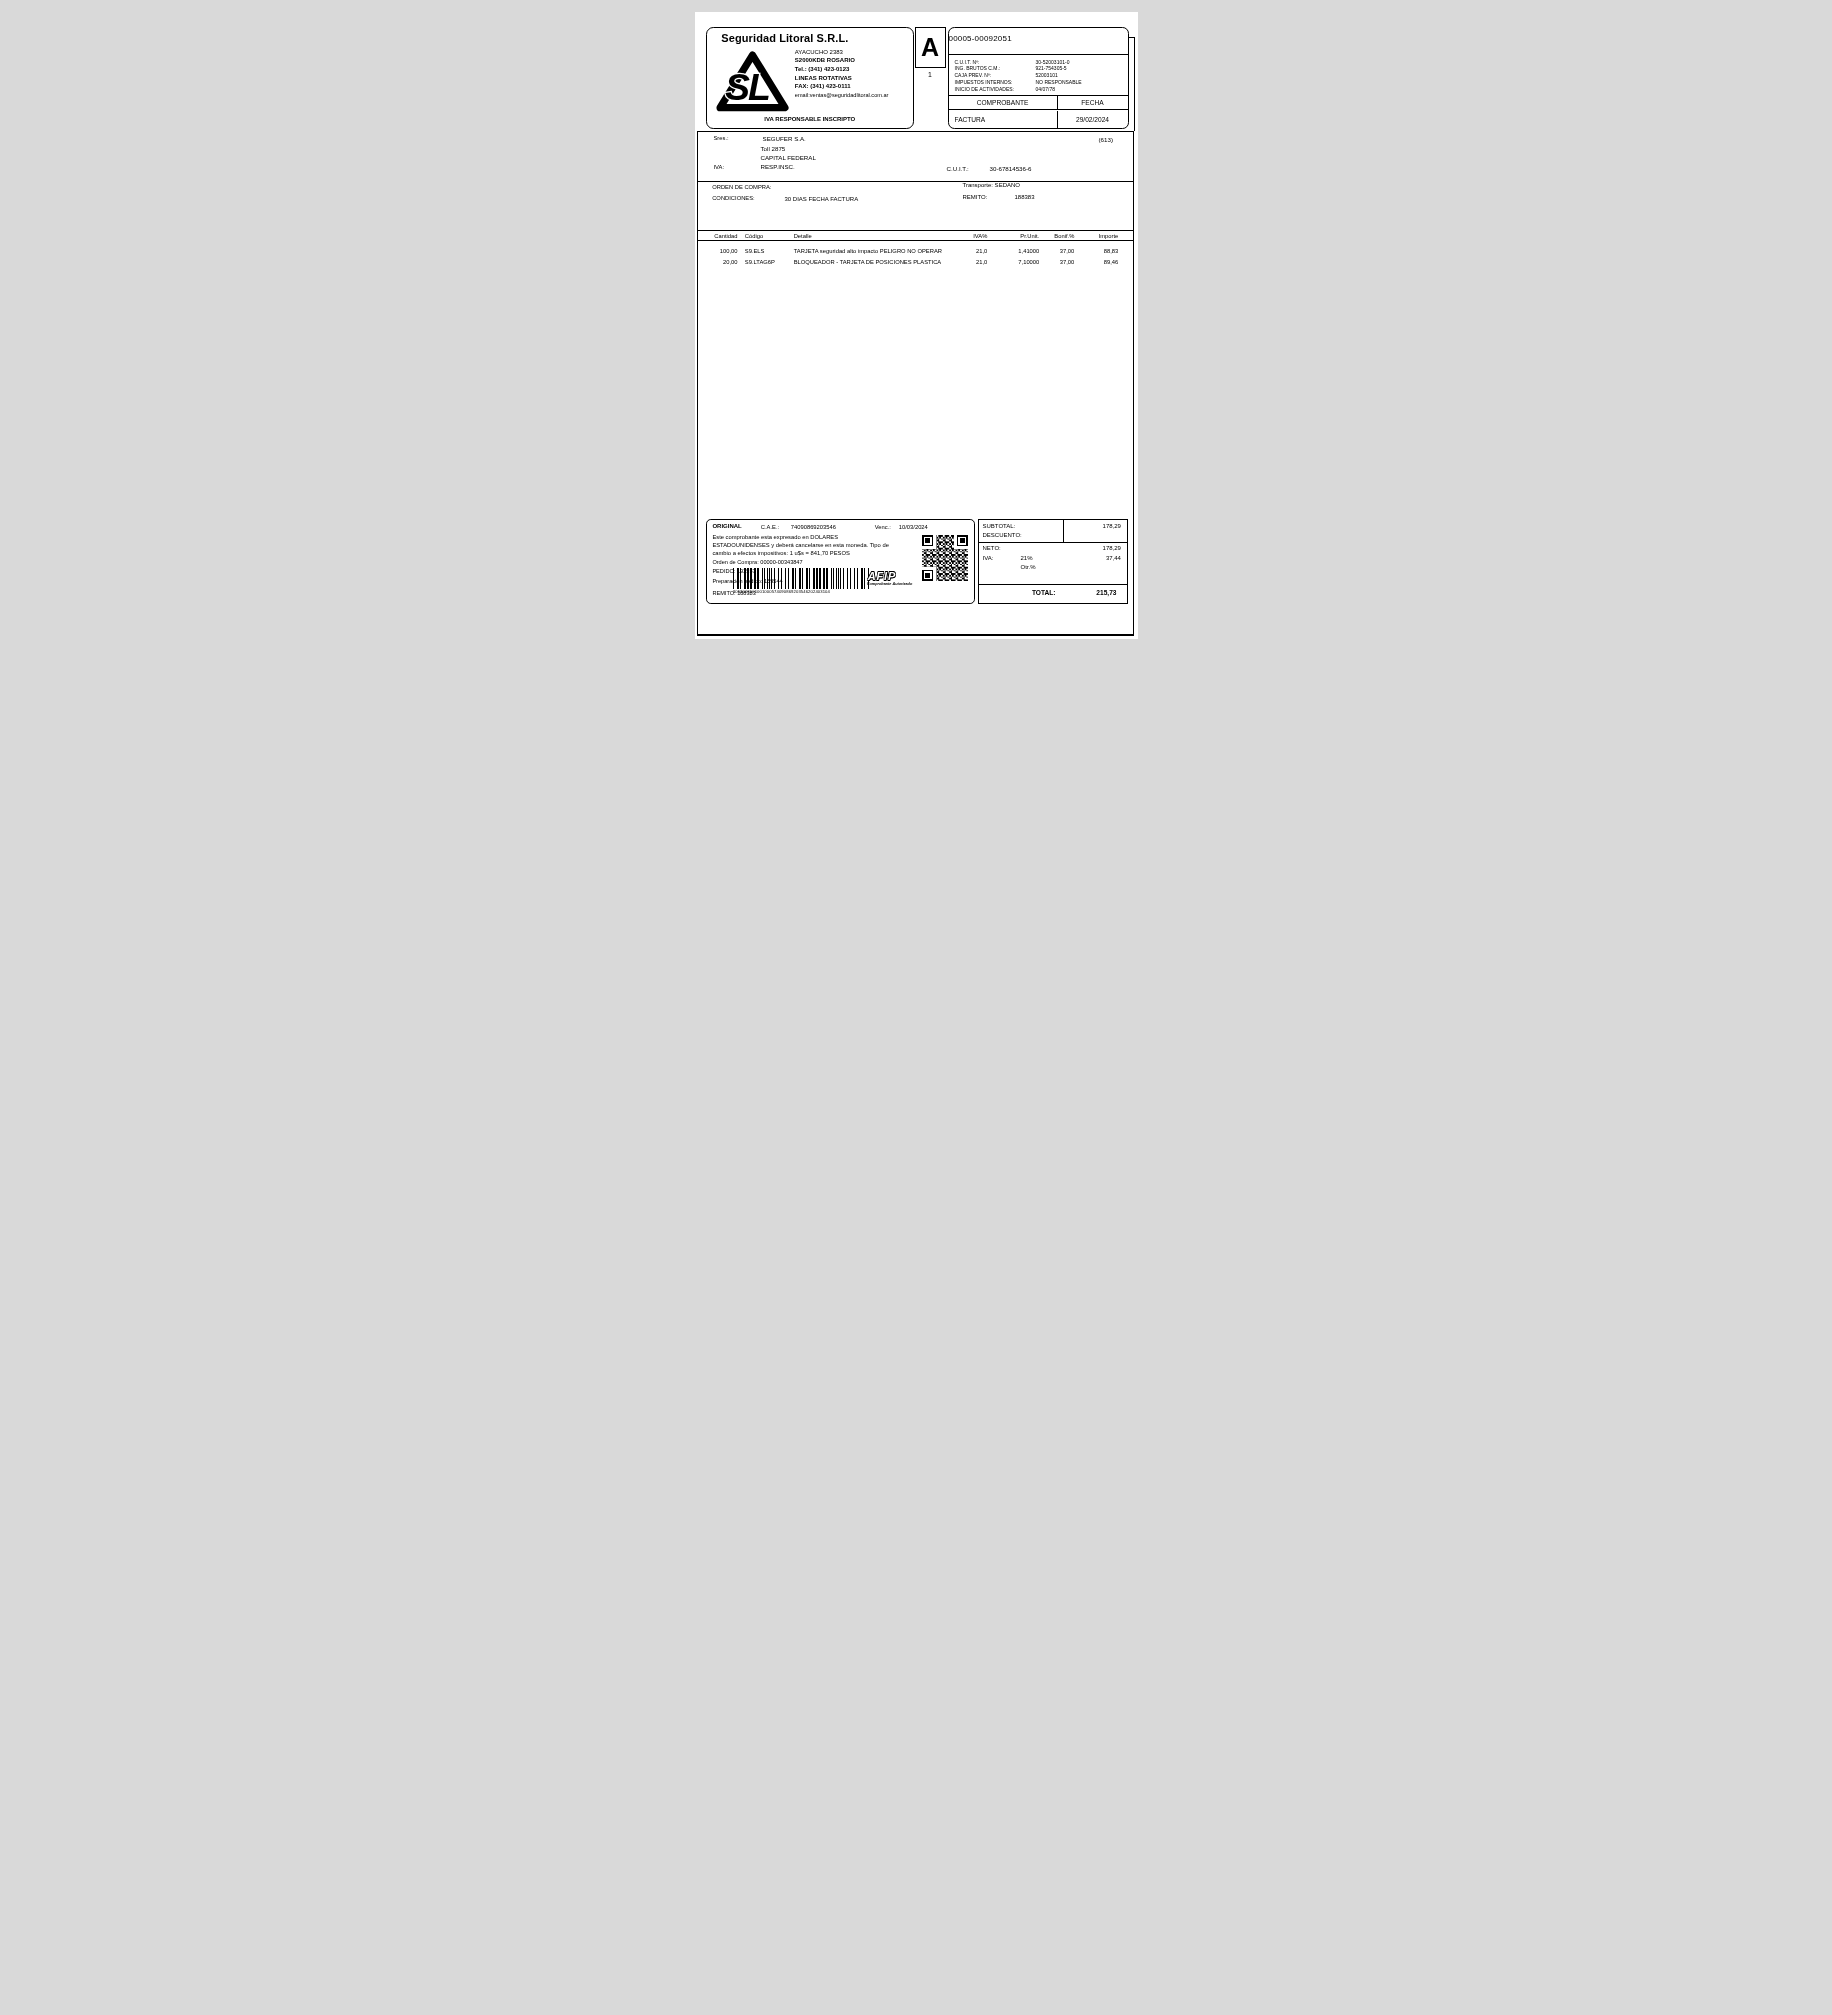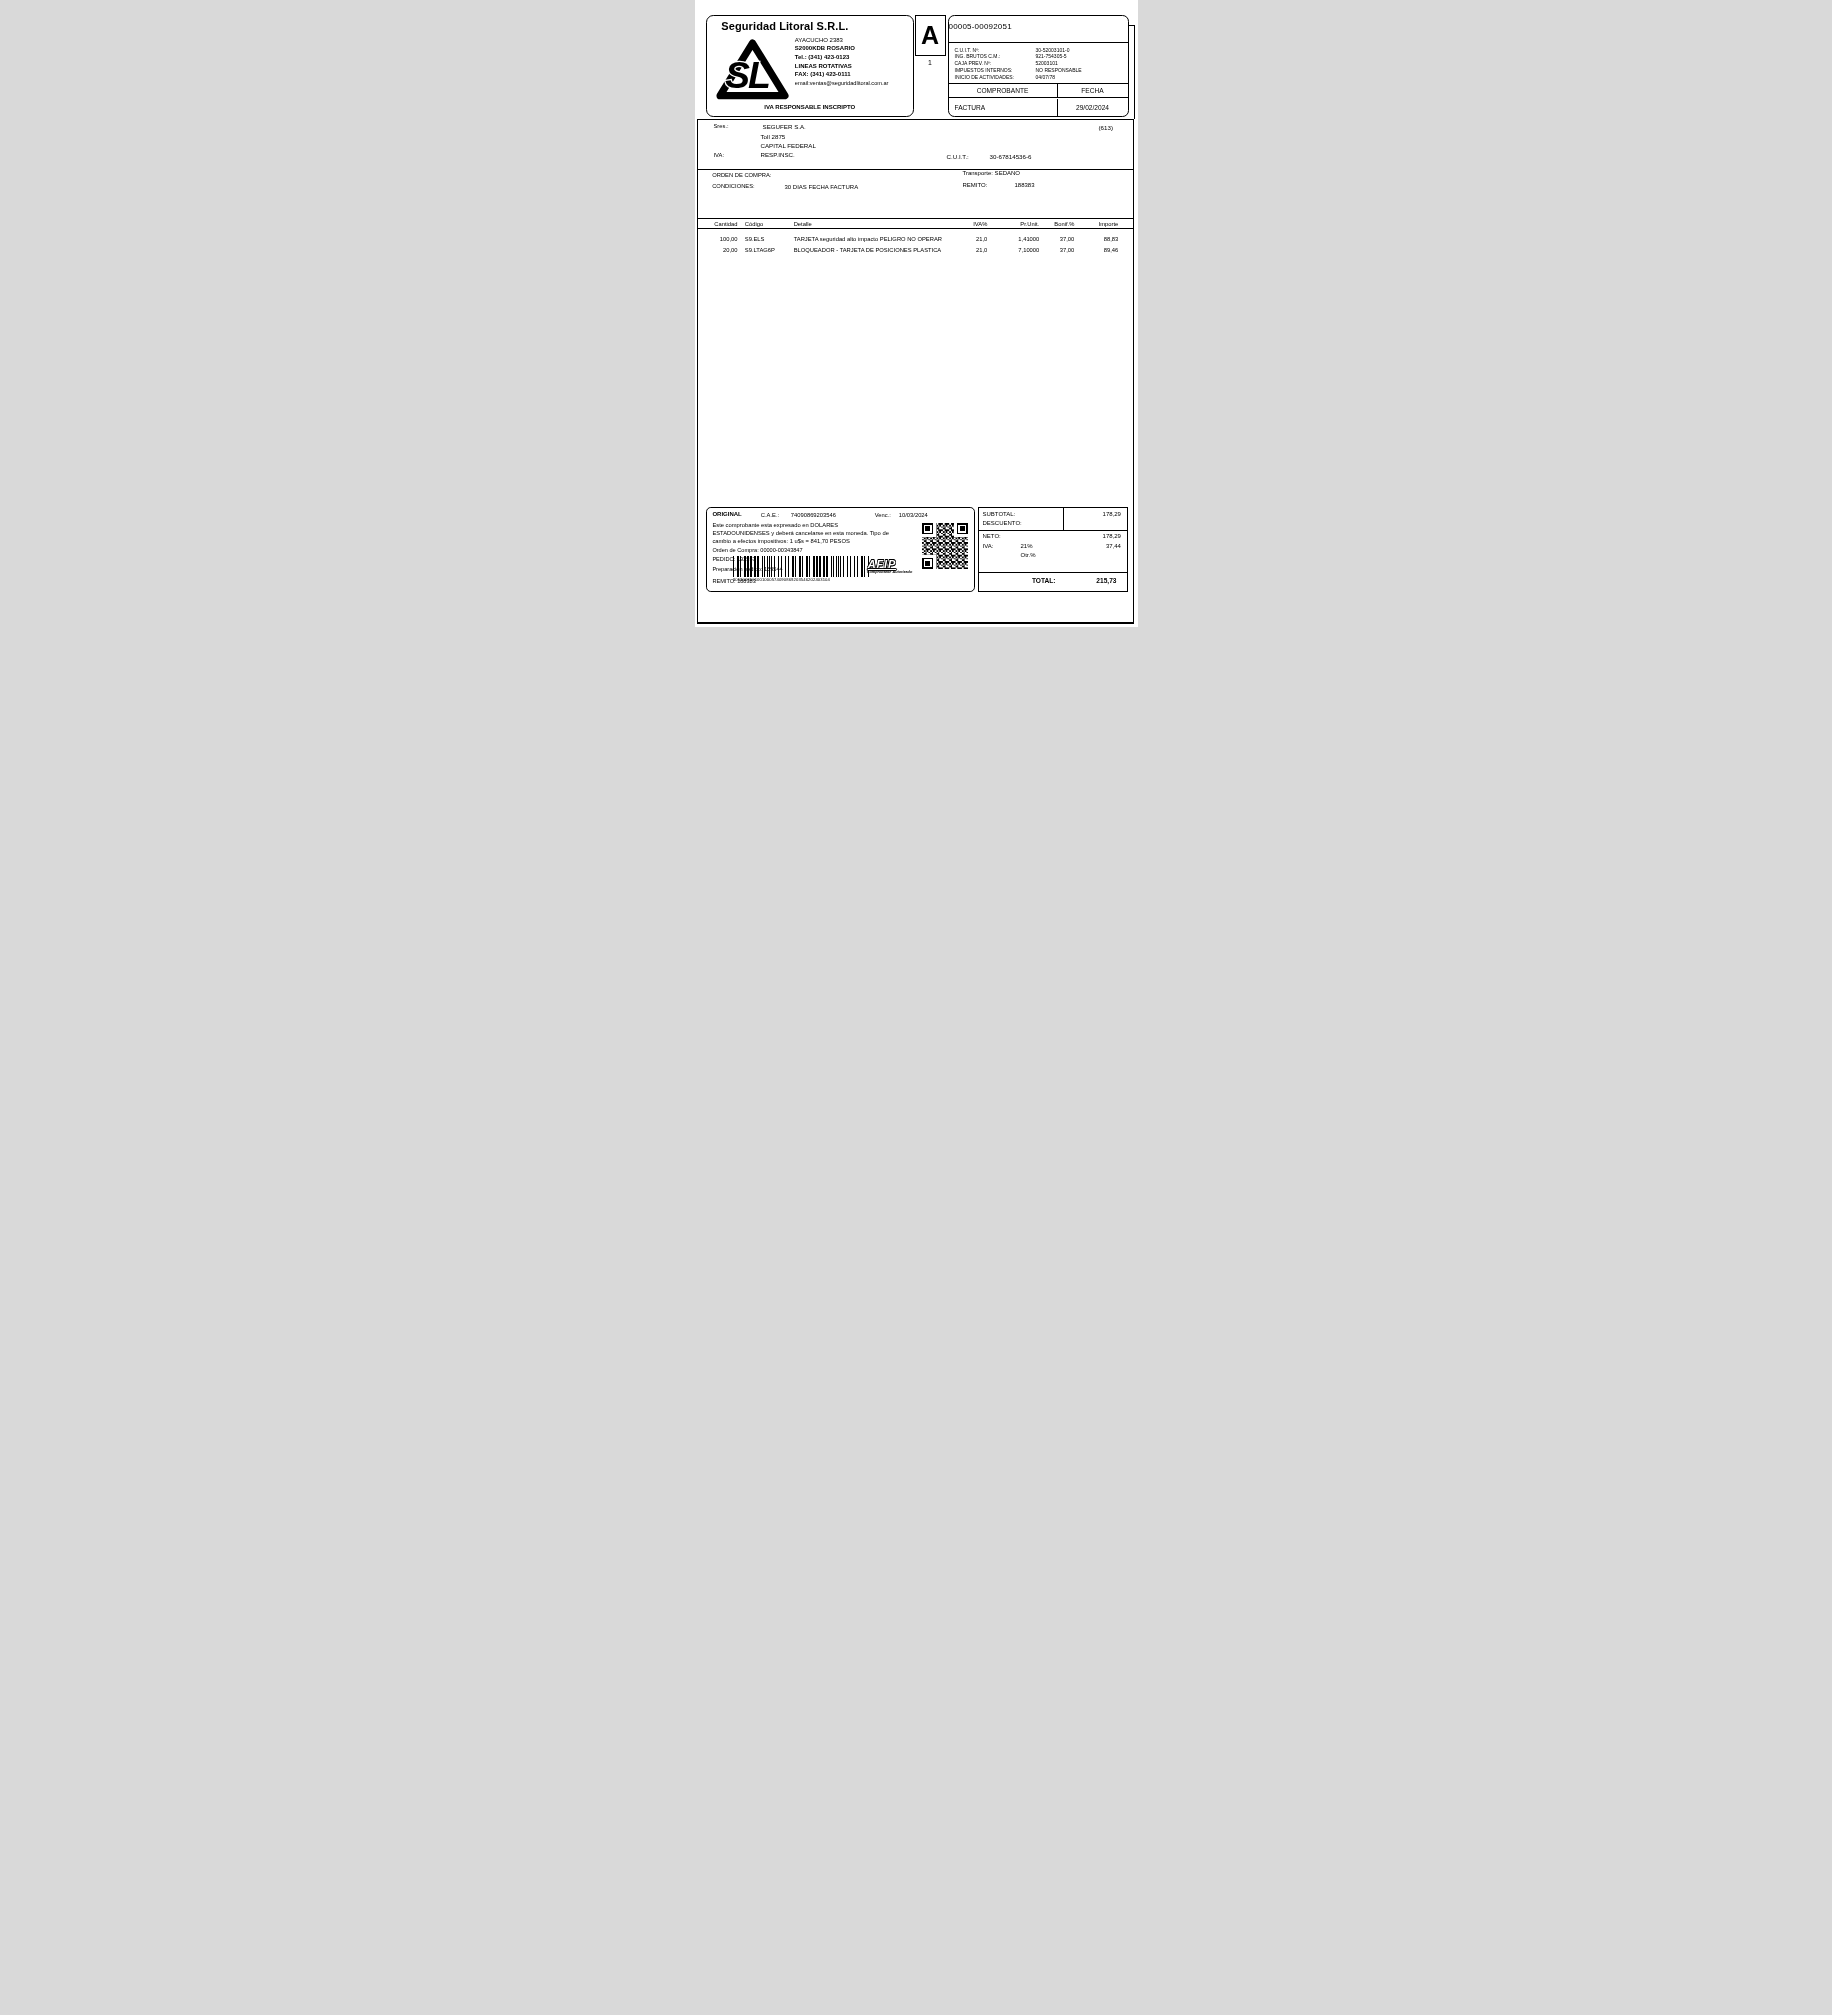--- a/index.html
+++ b/index.html
@@ -1,18 +1,18 @@
 <!DOCTYPE html>
 <html style="font-size:6.4px"><head>
 <meta charset="utf-8">
 <style>
   * { margin:0; padding:0; box-sizing:border-box; }
   html,body { background:#d9d9d9; }
   body { font-family:"Liberation Sans", sans-serif; color:#000; }
-  .page { position:relative; width:443px; height:627px; background:#fff; margin:0 auto; overflow:hidden; }
+  .page { position:relative; width:443px; height:627px; background:#fff; margin:12px auto; overflow:hidden; }
   .abs { position:absolute; }
   .t { position:absolute; white-space:nowrap; }
   .b { font-weight:bold; }
 
   
   .company-box { left:11.3px; top:14.5px; width:208px; height:102px; border:1.4px solid #000; border-radius:7.3px; background:#fff; }
   .company-name { position:absolute; left:14.5px; top:4px; font-size:11px; font-weight:bold; letter-spacing:0.1px; }
   .company-contact { position:absolute; left:88px; top:20px; font-size:6px; line-height:8.7px; }
   .company-contact .email { font-size:5.6px; }
   .company-iva { position:absolute; left:0; top:88px; width:100%; text-align:center; font-size:6px; font-weight:bold; }
@@ -56,21 +56,21 @@
   .original-box { left:11.3px; top:507px; width:269px; height:85px; border:1.2px solid #000; border-radius:4.8px; }
   .note { position:absolute; left:5.6px; top:12.5px; font-size:5.8px; line-height:8.3px; white-space:nowrap; }
   .barcode { position:absolute; left:26px; top:48px; width:136px; height:21px;
     background-image: repeating-linear-gradient(90deg,
       #000 0px, #000 0.8px, transparent 0.8px, transparent 1.6px,
       #000 1.6px, #000 2px, transparent 2px, transparent 3.6px,
       #000 3.6px, #000 4.8px, transparent 4.8px, transparent 5.2px,
       #000 5.2px, #000 5.6px, transparent 5.6px, transparent 6.9px); }
   .barcode-digits { position:absolute; left:26px; top:69px; font-size:4.2px; letter-spacing:0.1px; white-space:nowrap; }
   .afip { position:absolute; left:161px; top:50px; font-size:11px; font-weight:900; font-style:italic; letter-spacing:0.8px; color:#fff;
-    text-shadow:-0.6px -0.6px 0 #000, 0.6px -0.6px 0 #000, -0.6px 0.6px 0 #000, 0.6px 0.6px 0 #000, 0 0.6px 0 #000, 0 -0.6px 0 #000, 0.6px 0 0 #000, -0.6px 0 0 #000;text-decoration:underline; }
+    text-shadow:-0.6px -0.6px 0 #000, 0.6px -0.6px 0 #000, -0.6px 0.6px 0 #000, 0.6px 0.6px 0 #000, 0 0.6px 0 #000, 0 -0.6px 0 #000, 0.6px 0 0 #000, -0.6px 0 0 #000; }
   .autorizado { position:absolute; left:160px; top:62px; font-size:3.8px; font-weight:bold; font-style:italic; }
   .qr { position:absolute; left:215px; top:14.5px; width:46px; height:46px; }
 
   .totals-box { left:283px; top:507px; width:150px; height:85px; border:1.2px solid #000; }
   .totals-box .vline { position:absolute; left:84px; top:0; height:22px; border-left:1px solid #000; }
   .totals-box .hline1 { position:absolute; top:22px; left:0; right:0; border-top:1px solid #000; }
   .totals-box .hline2 { position:absolute; top:64px; left:0; right:0; border-top:1.2px solid #000; }
   .tl { position:absolute; font-size:6px; white-space:nowrap; }
 </style>
 </head>

